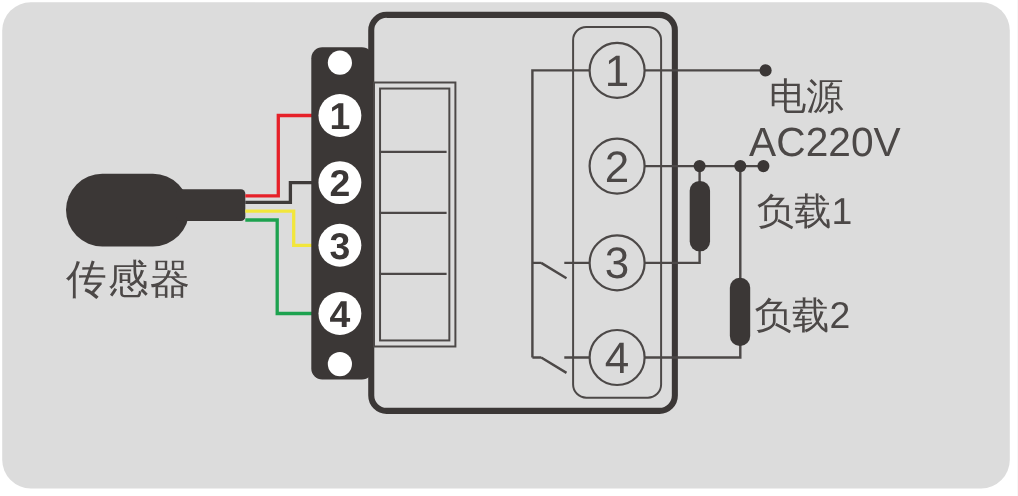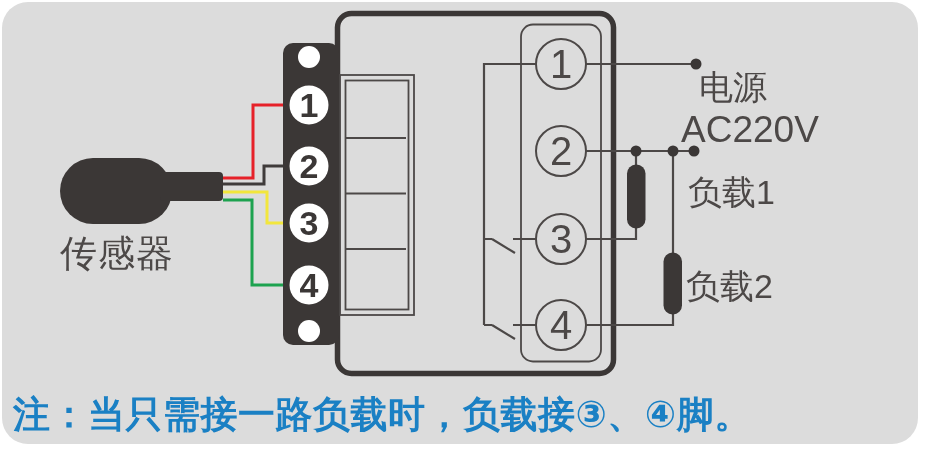--- a/index.html
+++ b/index.html
@@ -110,14 +110,13 @@
 
       <g fill="#4c4847">
         <text x="699" y="99" font-size="34">电源</text>
         <text x="681" y="142" font-size="37">AC220V</text>
         <text x="688" y="204" font-size="34">负载1</text>
         <text x="686" y="298" font-size="34">负载2</text>
       </g>
     </g>
   </svg>
 
-  <div class="note">注：当只需接一路负载时，负载接③、④脚。</div>
 </div>
 
 </body></html>

